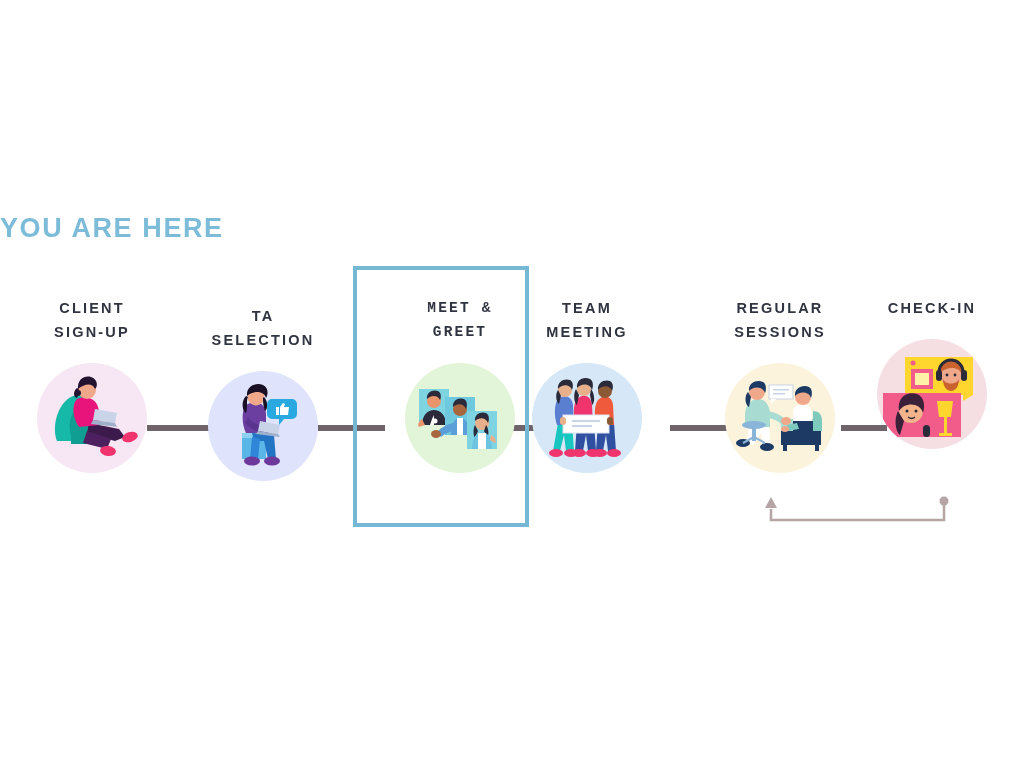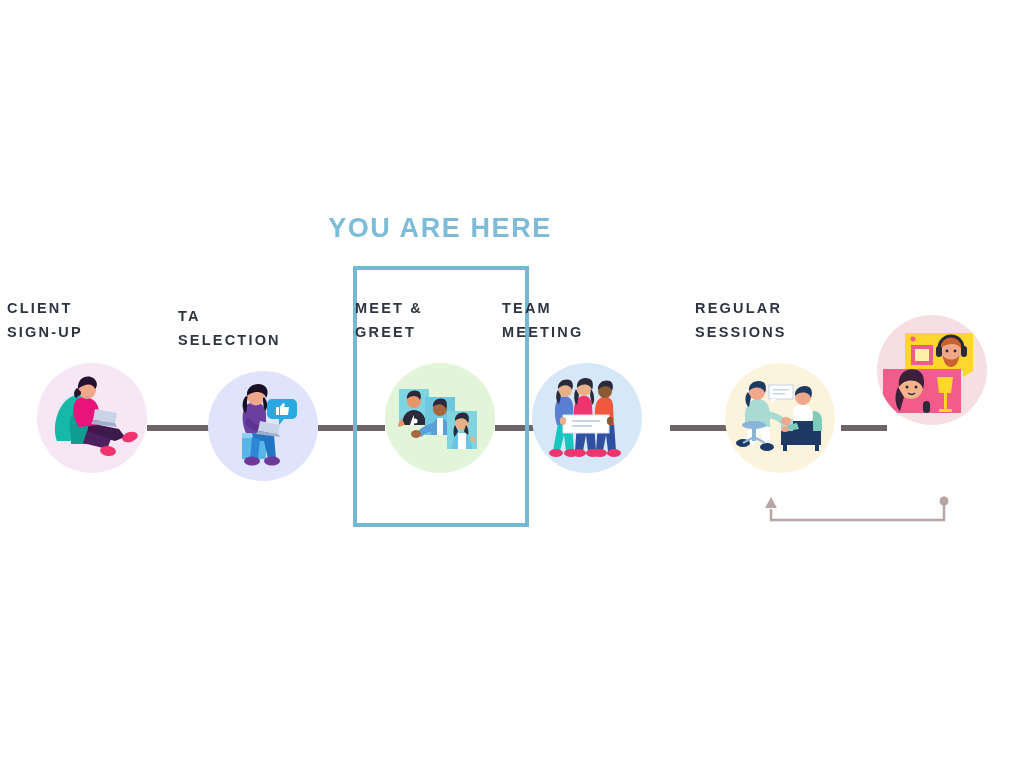--- a/index.html
+++ b/index.html
@@ -16,21 +16,20 @@
     width: 1024px;
     height: 768px;
     background: #ffffff;
   }
 
   
   #you-are-here {
     position: absolute;
     left: 0; top: 213px;
     width: 880px;
-    text-align: center;
     font-size: 27px;
     font-weight: bold;
     letter-spacing: 1.6px;
     color: #7cbcd8;
     white-space: nowrap;
   }
 
   
   #highlight-box {
     position: absolute;
@@ -47,21 +46,21 @@
     background: #6e6469;
     top: 425px;
   }
 
   
   .step {
     position: absolute;
     top: 296px;
     width: 170px;
     margin-left: -85px;
-    text-align: left;
+    text-align: center;
   }
   .step-label {
     font-size: 14.5px;
     font-weight: bold;
     letter-spacing: 2.2px;
     line-height: 24px;
     color: #2f3440;
     text-transform: uppercase;
     white-space: pre-line;
   }
@@ -163,21 +162,21 @@
           <path d="M56 26 C60 30 60 38 57 40 C55 35 55 29 55 27 Z" fill="#1a1026"></path>
 
           <path d="M64 28 h20 a5 5 0 0 1 5 5 v10 a5 5 0 0 1 -5 5 h-8 l-5 6 l0 -6 h-7 a5 5 0 0 1 -5 -5 v-10 a5 5 0 0 1 5 -5 z" fill="#29a9e0"></path>
           <path d="M72 36 l3 -4 l2 1 l-1 3 h5 l-1 8 h-8 z" fill="#ffffff"></path>
           <rect x="68" y="36" width="3" height="8" fill="#ffffff"></rect>
         </svg>
       </div>
     </div>
   </div>
 
-  <div class="step" style="left:440px;">
+  <div class="step" style="left:460px;font-family:Liberation Mono, monospace;">
     <div class="step-label">MEET &amp;
 GREET</div>
     <div class="bubble-wrap">
       <div class="bubble" style="background:#e2f5d9;">
         <svg viewBox="0 0 110 110">
 
           <rect x="14" y="26" width="30" height="36" fill="#7fd4e2"></rect>
           <circle cx="29" cy="38" r="7" fill="#e8956b"></circle>
           <path d="M22 36 C21 29 28 26 33 28 C37 30 36 36 35 37 C33 32 26 32 22 36 Z" fill="#2a2a3a"></path>
           <path d="M17 62 C17 52 23 47 29 47 C35 47 41 52 41 62 Z" fill="#2a2a3a"></path>
@@ -290,20 +289,21 @@
           <rect x="44" y="22" width="24" height="14" fill="#ffffff" stroke="#c8d3e3" stroke-width="1"></rect>
           <rect x="48" y="26" width="16" height="1.5" fill="#c8d3e3"></rect>
           <rect x="48" y="30" width="12" height="1.5" fill="#c8d3e3"></rect>
           <path d="M46 36 l0 5 l5 -5 z" fill="#ffffff"></path>
         </svg>
       </div>
     </div>
   </div>
 
   <div class="step" style="left:932px;">
+    <div class="step-label">CHECK-IN</div>
     <div class="bubble-wrap">
       <div class="bubble" style="background:#f6dfe3;">
         <svg viewBox="0 0 110 110">
 
           <path d="M28 18 L96 18 L96 56 L86 62 L86 56 L28 56 Z" fill="#ffd62e"></path>
           <rect x="34" y="30" width="22" height="20" fill="#f25c8a"></rect>
           <rect x="38" y="34" width="14" height="12" fill="#fff0a8"></rect>
           <circle cx="36" cy="24" r="2.5" fill="#f25c8a"></circle>
 
           <circle cx="74" cy="36" r="11" fill="#f0a88a"></circle>

